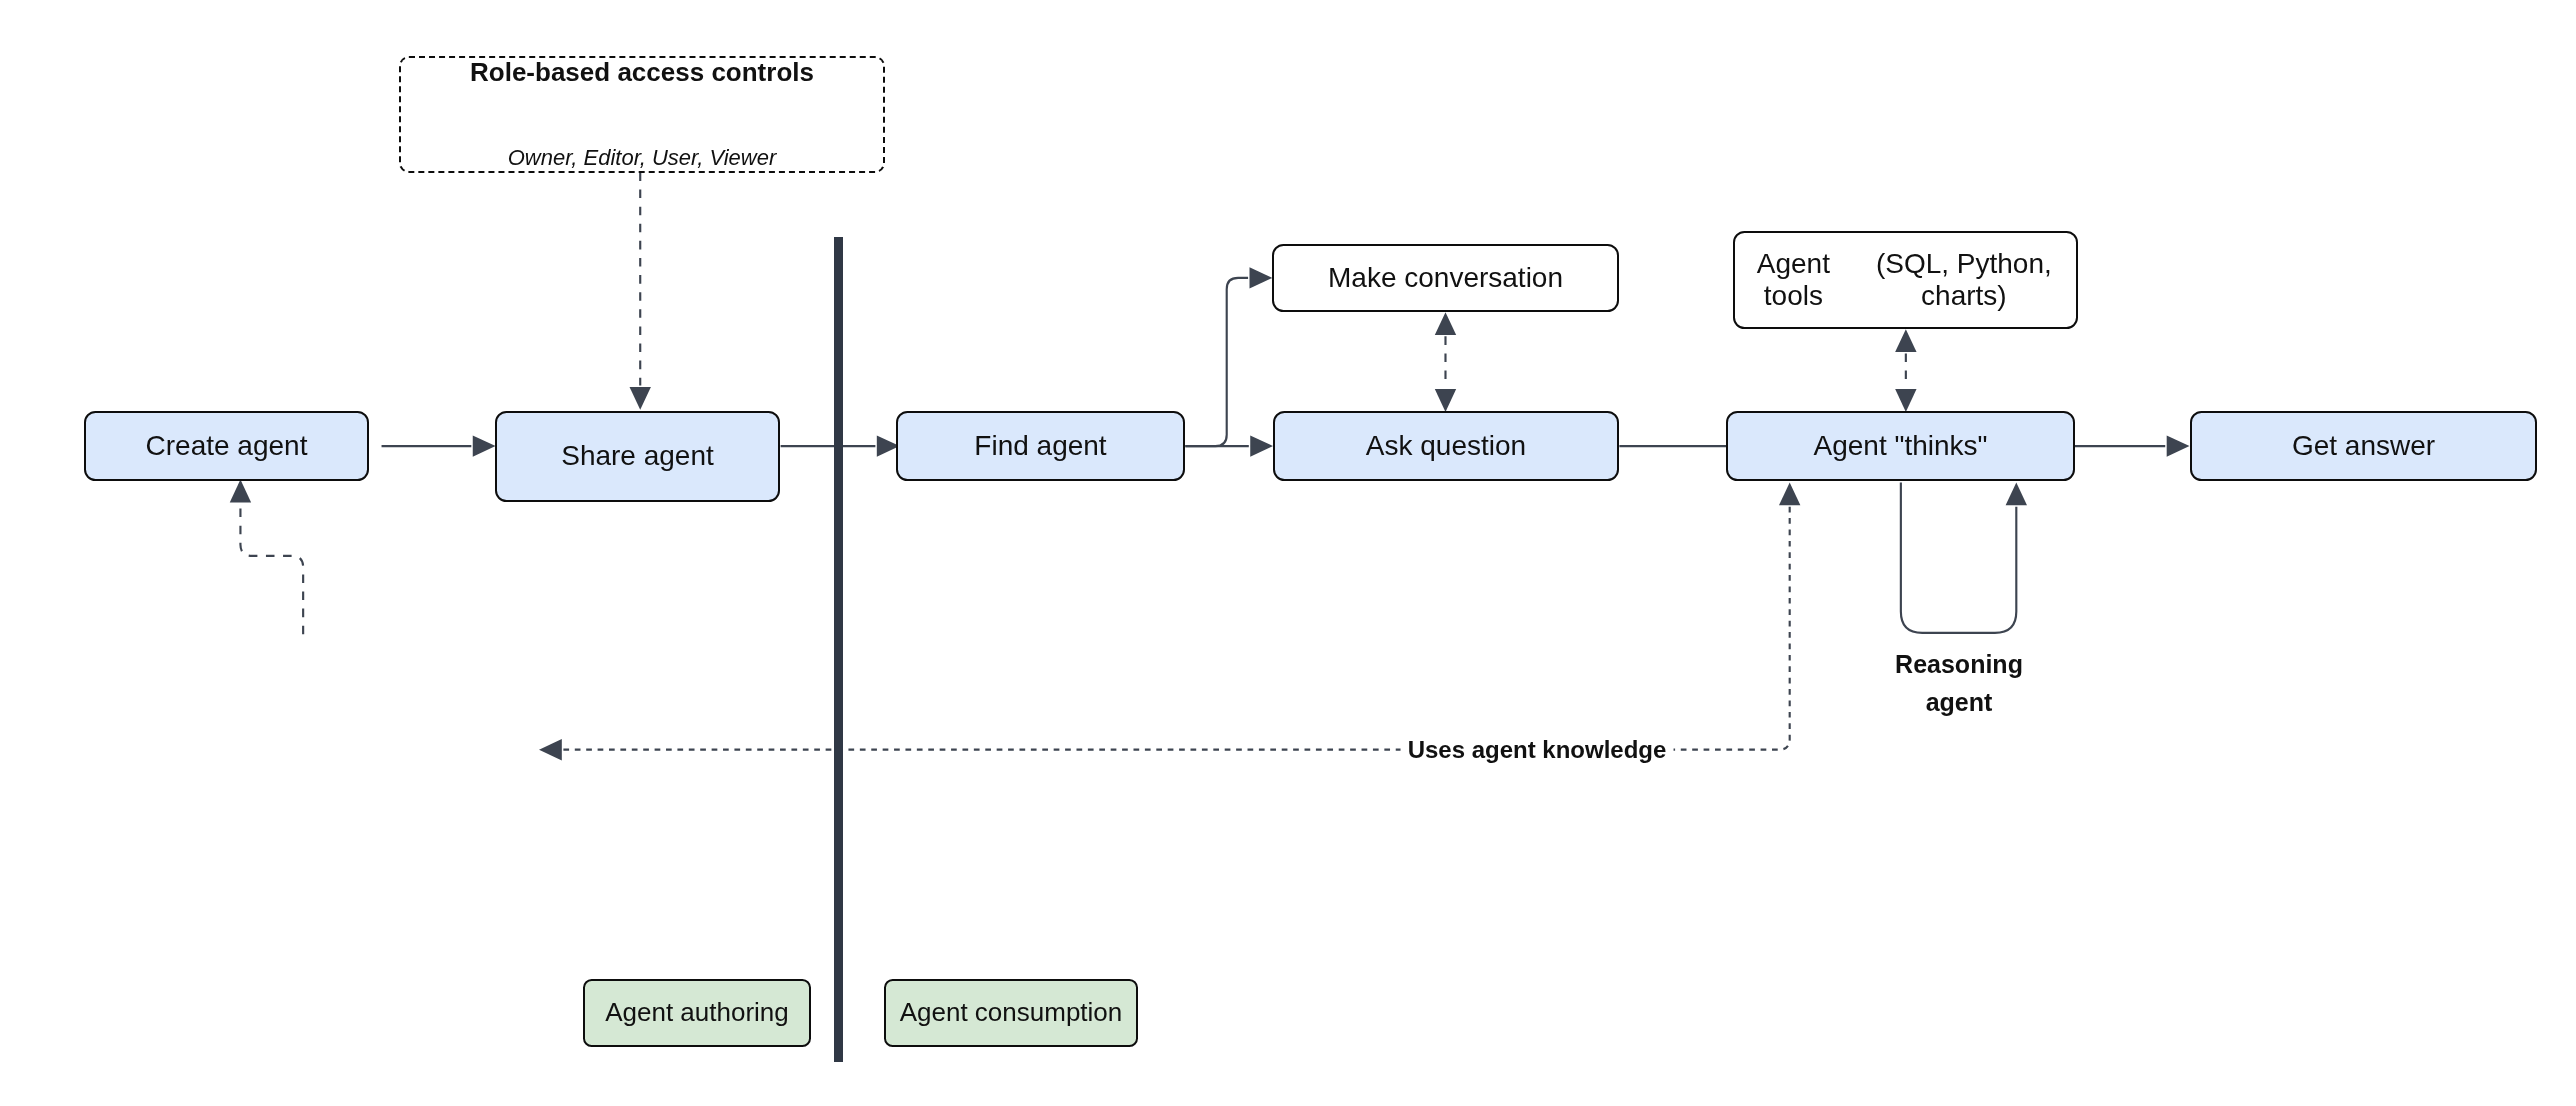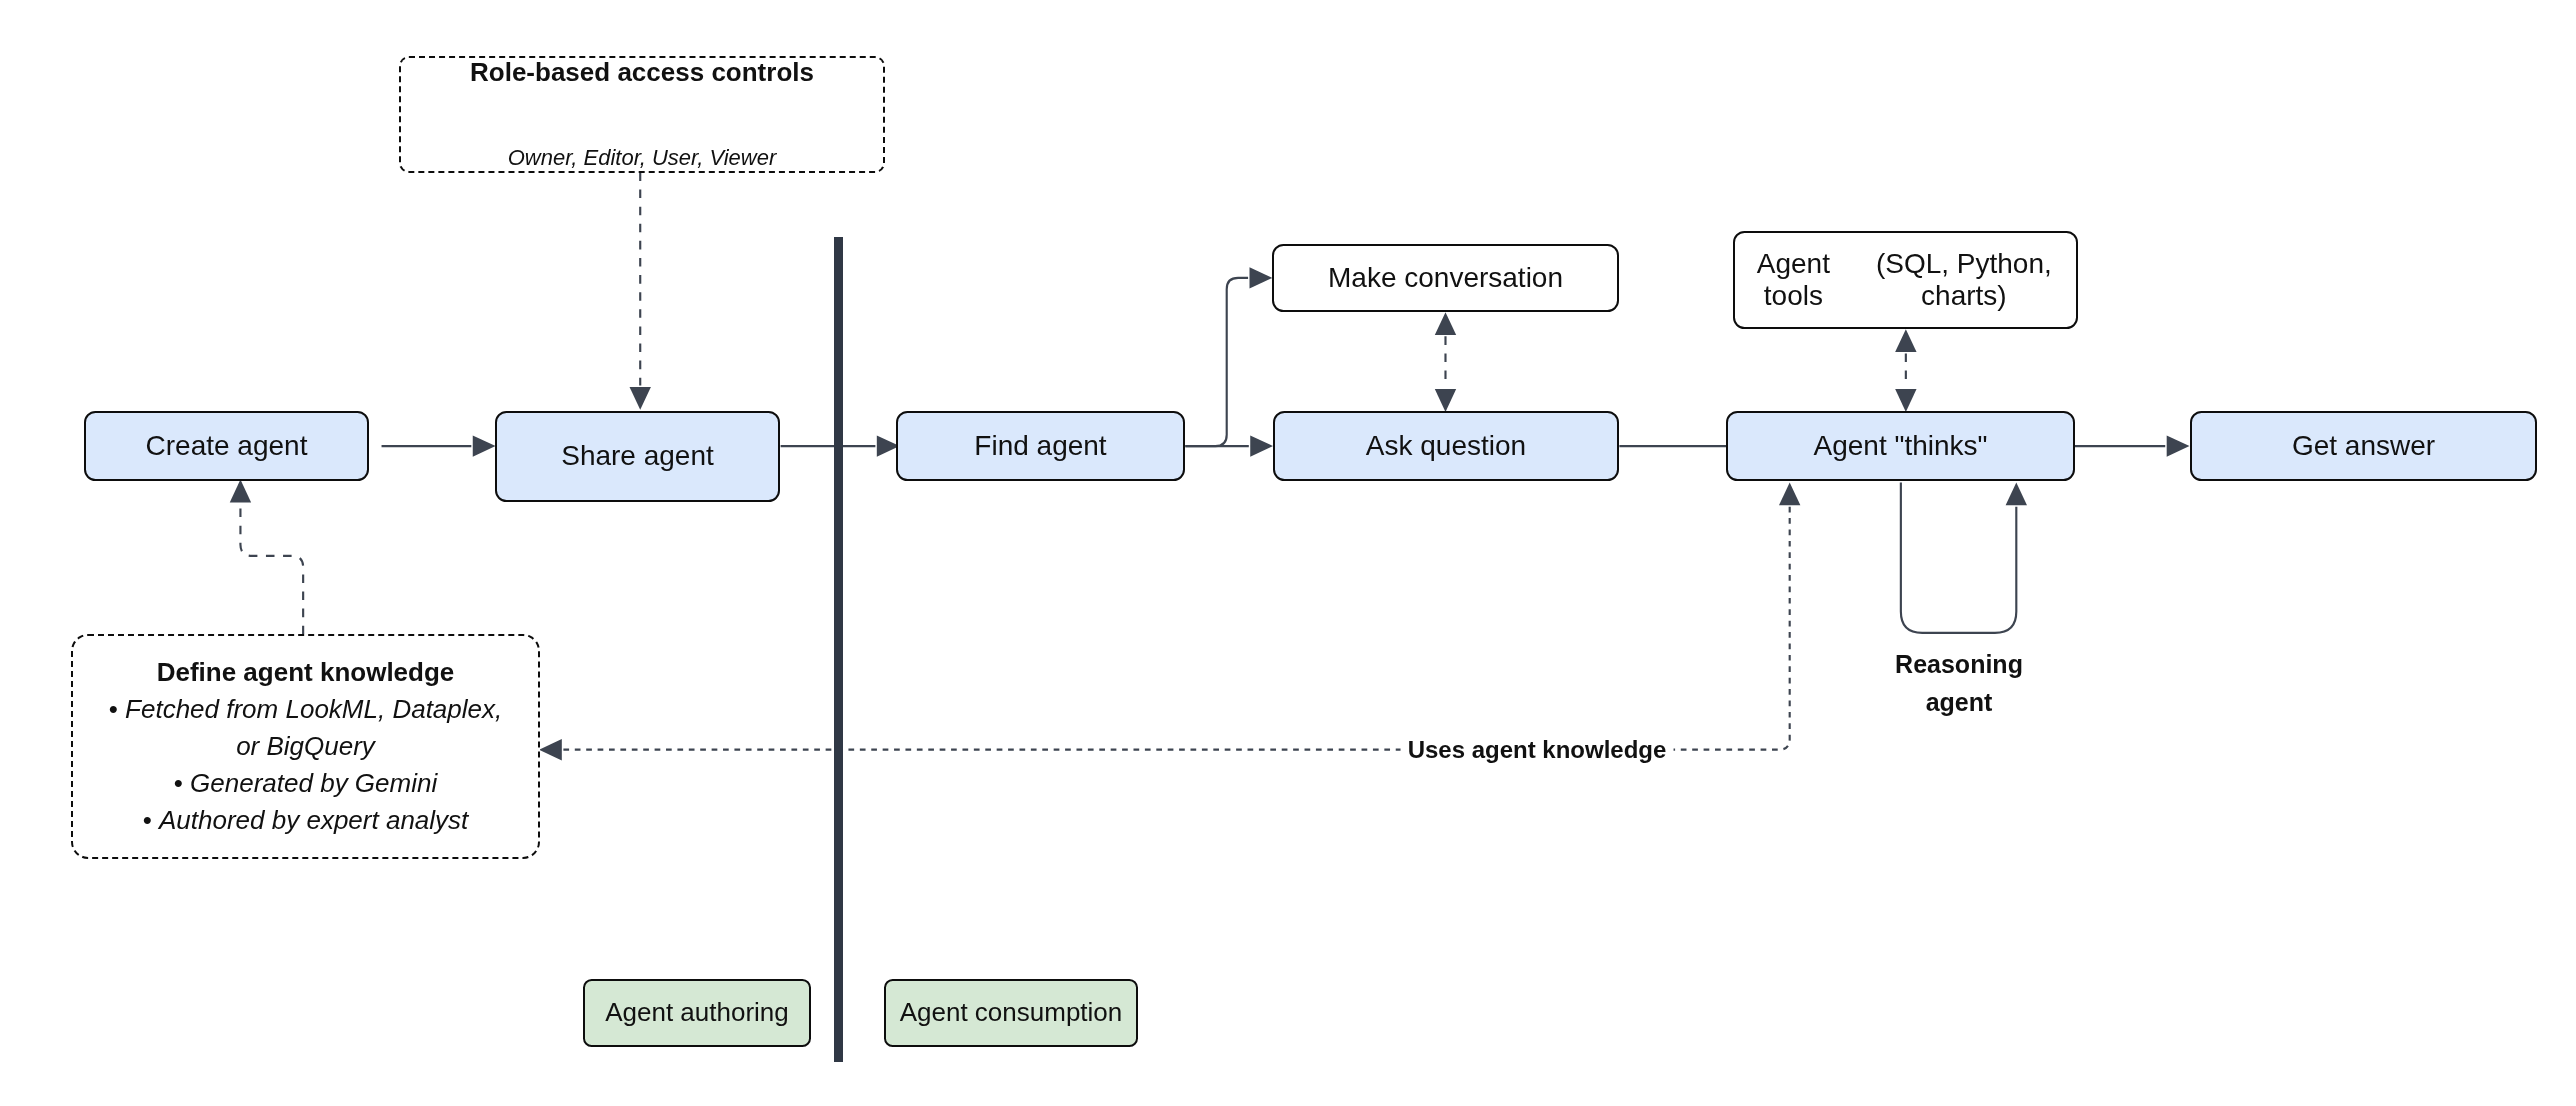--- a/index.html
+++ b/index.html
@@ -35,21 +35,21 @@
     font-size:28px;line-height:1.15;
     z-index:1;
     box-sizing:border-box;
   }
   .node.blue{background:var(--node-blue);}
   .node.green{background:var(--node-green);border-radius:8.6px;font-size:26px;}
   .node.multiline{flex-direction:row;}
   .note{
     position:absolute;
     display:flex;flex-direction:column;align-items:center;justify-content:center;
-    text-align:center;
+    text-align:right;
     background:#ffffff;
     border:2.1px dashed var(--border);
     border-radius:10px;
     z-index:1;
     box-sizing:border-box;
   }
   .note .title{font-weight:bold;font-size:26px;line-height:37px;}
   .note .subtitle{font-style:italic;font-size:22px;line-height:37px;margin-top:48px;}
   #note-knowledge{border-width:2.9px;border-radius:17px;}
   #note-knowledge .title{font-size:26px;}
@@ -151,26 +151,20 @@
   <div class="node multiline" style="left:1733px;top:231px;width:345px;height:98px;">
     <span>Agent tools</span>
     <span>(SQL, Python, charts)</span>
   </div>
 
   <div class="note" id="note-rbac" style="left:399px;top:56px;width:486px;height:117px;">
     <div class="title">Role-based access controls</div>
     <div class="subtitle">Owner, Editor, User, Viewer</div>
   </div>
 
-  <div class="note" id="note-knowledge" style="left:71px;top:634px;width:469px;height:225px;">
-    <div class="title">Define agent knowledge</div>
-    <div class="bullet">Fetched from LookML, Dataplex, or BigQuery</div>
-    <div class="bullet">Generated by Gemini</div>
-    <div class="bullet">Authored by expert analyst</div>
-  </div>
 
   <div class="float-label" id="label-uses" style="left:1537px;top:750px;">Uses agent knowledge</div>
 
   <div class="float-label" id="label-loop" style="left:1959px;top:645px;">
     <div>Reasoning</div>
     <div>agent</div>
   </div>
 
   <div class="node green" style="left:884px;top:979px;width:254px;height:68px;">
     <span>Agent consumption</span>

